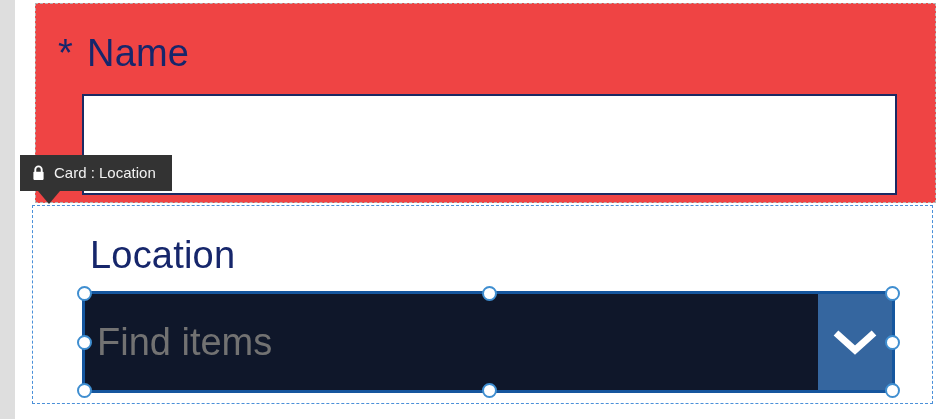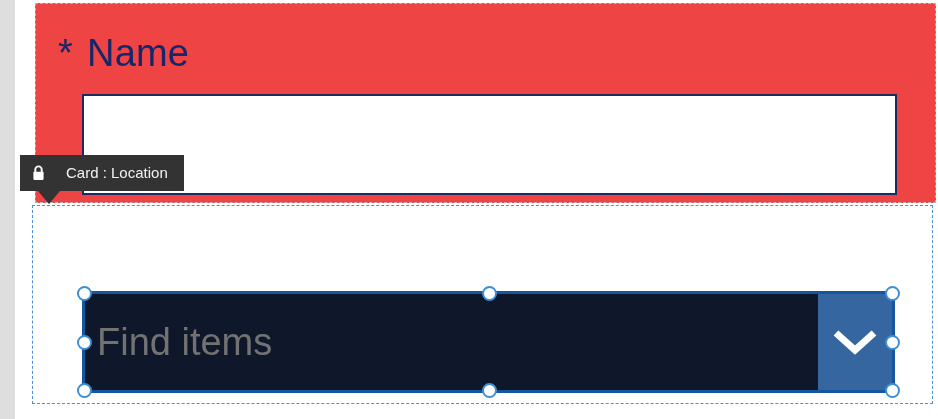--- a/index.html
+++ b/index.html
@@ -134,21 +134,21 @@
   
   #tooltip-card-location {
     position: absolute;
     left: 20px; top: 155px;
     height: 36px;
     padding: 0 16px 0 12px;
     background: #333333;
     color: #ffffff;
     display: flex;
     align-items: center;
-    gap: 21px;
+    gap: 9px;
     z-index: 30;
     white-space: nowrap;
   }
   #tooltip-card-location .tip-text {
     font-size: 15px;
     line-height: 16px;
     color: #f2f2f2;
   }
   #tooltip-arrow {
     position: absolute;
@@ -171,20 +171,21 @@
   <div id="card-name">
     <div id="label-name">
       <span class="req-star">*</span><span>Name</span>
     </div>
     <div id="input-name">
       <span></span>
     </div>
   </div>
 
   <div id="card-location">
+    <div id="label-location">Location</div>
 
     <div id="combobox-location">
       <div id="combobox-placeholder">Find items</div>
 
       <div id="combobox-dropdown-button">
         <span>
           <svg width="48" height="30" viewBox="0 0 48 30" aria-hidden="true">
             <path d="M5 6 L24 23 L43 6" fill="none" stroke="#ffffff" stroke-width="7" stroke-linecap="butt" stroke-linejoin="miter"></path>
           </svg>
         </span>

